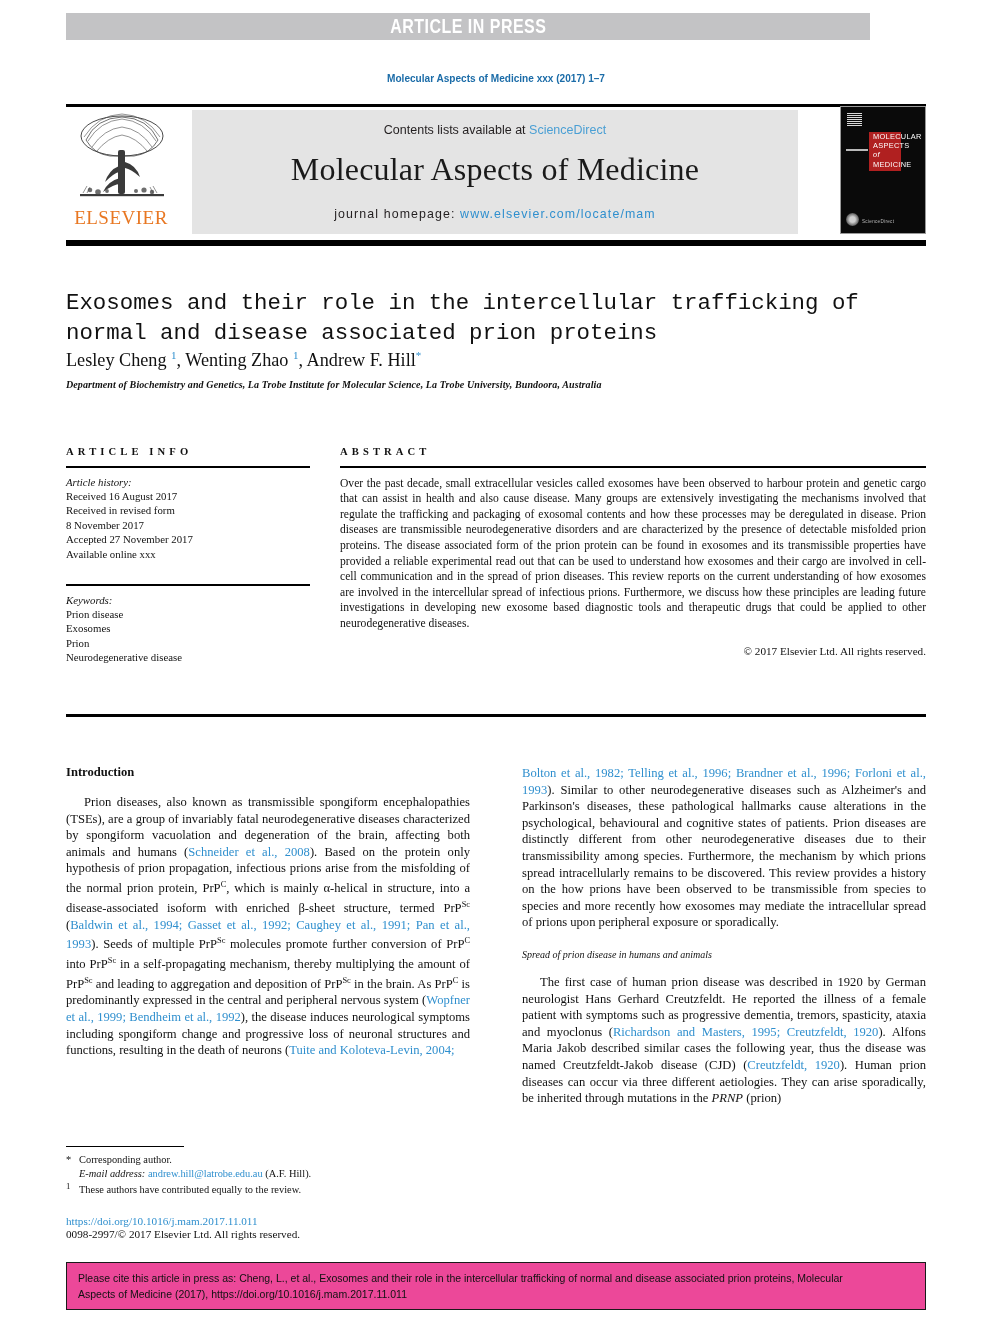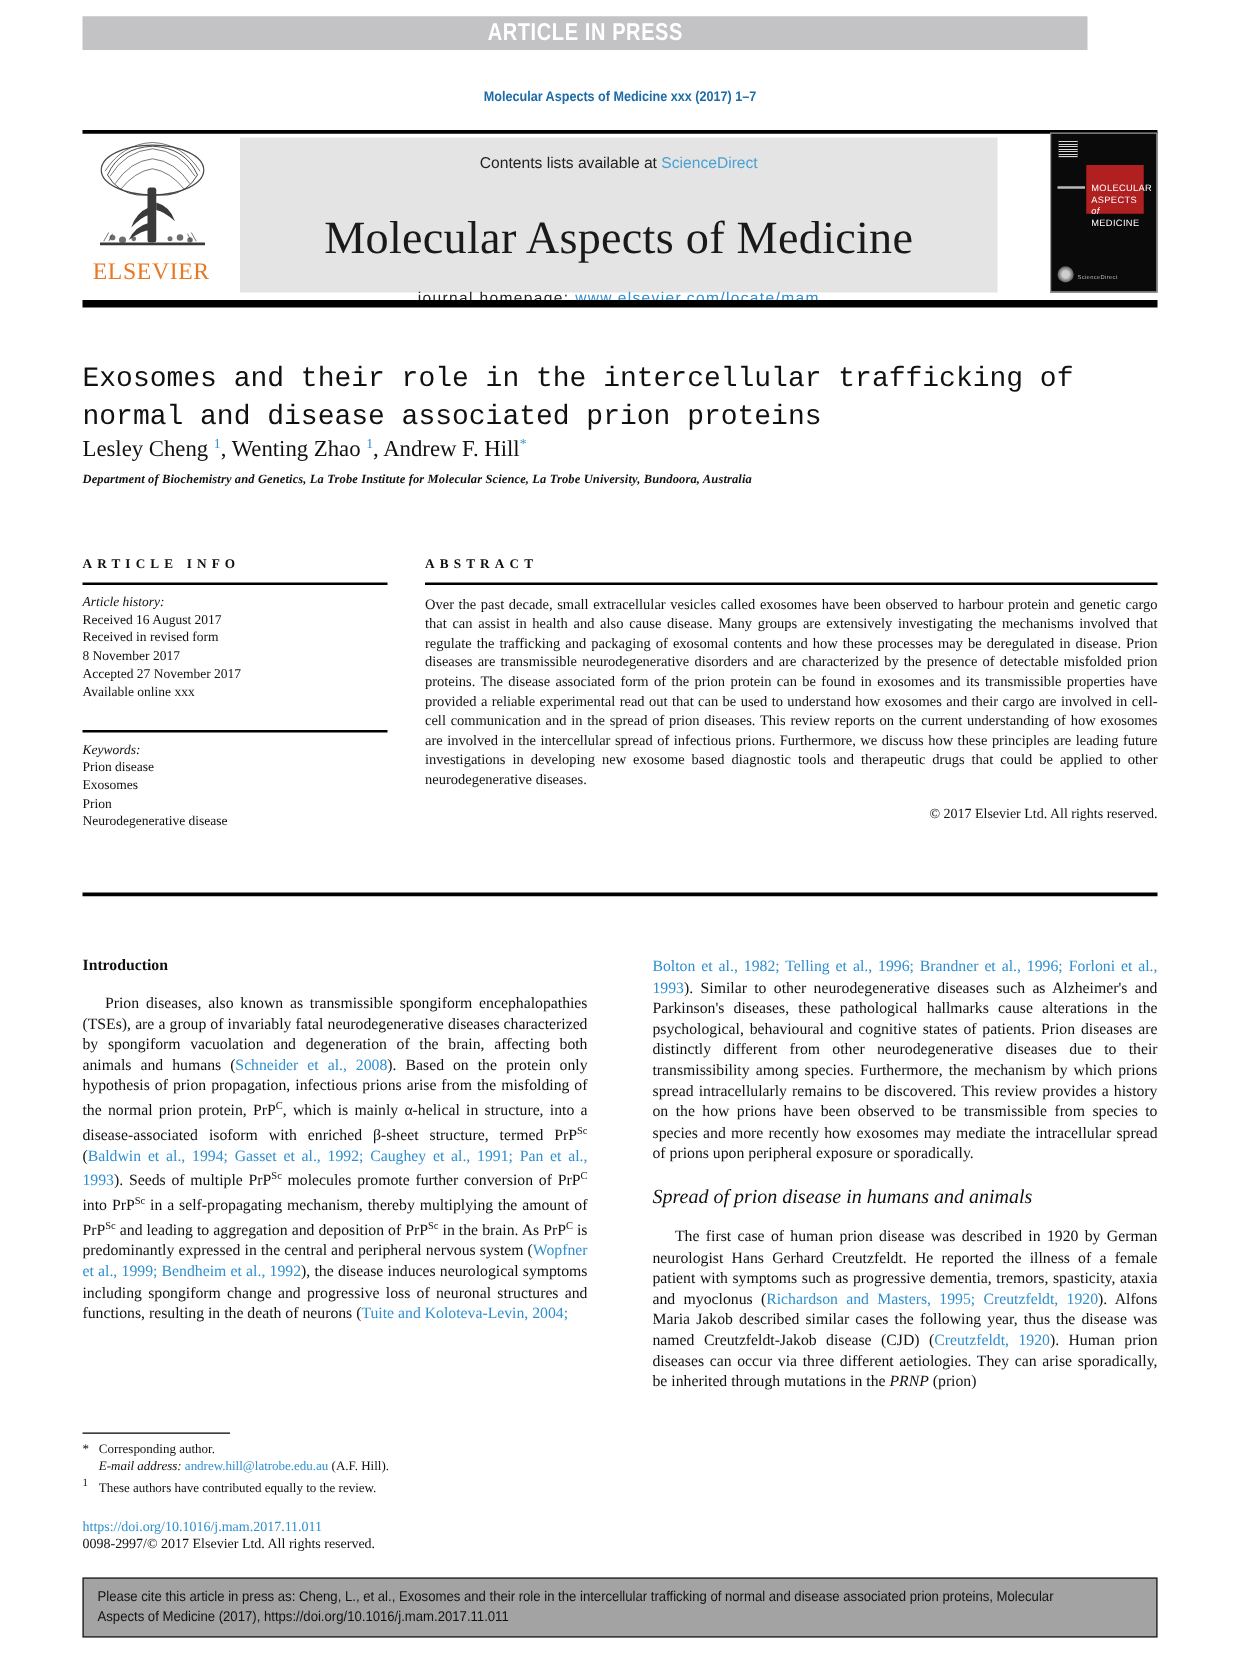--- a/index.html
+++ b/index.html
@@ -80,23 +80,23 @@
     align-items: center; justify-content: flex-start;
   }
   .sd-line {
     margin-top: 13px;
     font-family: "Liberation Sans", sans-serif;
     font-size: 12.5px;
     color: #231f20;
   }
   .sd-link { color: #4a9fd4; }
   .journal-title {
-    margin-top: 32px;
-    font-family: "Liberation Serif", serif;
-    font-size: 37px;
+    margin-top: 14px;
+    font-family: "Liberation Serif", serif;
+    font-size: 32px;
     color: #1a1a1a;
     letter-spacing: 0.2px;
   }
   .homepage-line {
     margin-top: 19px;
     font-family: "Liberation Sans", sans-serif;
     font-size: 12.4px;
     letter-spacing: 1.1px;
     color: #231f20;
   }
@@ -117,28 +117,28 @@
     background:
       repeating-linear-gradient(0deg,#d8d8d8 0 1px,#0a0a0a 1px 2px),
       #777;
   }
   .cover-dash {
     position: absolute; left: 5px; top: 42px;
     width: 22px; height: 2px; background: #b9b9b9;
   }
   .cover-redbox {
     position: absolute; left: 28px; top: 25px;
-    width: 46px; height: 39px;
+    width: 32px; height: 39px;
     background: #b02020;
     color: #fff;
     font-family: "Liberation Sans", sans-serif;
     font-size: 7.4px;
     line-height: 9.2px;
     letter-spacing: 0.3px;
-    padding: 14px 0 0 4px;
+    padding: 0 0 0 4px;
   }
   .cover-bottom-glyph {
     position: absolute; left: 5px; bottom: 7px;
     width: 13px; height: 13px;
     border-radius: 50%;
     background: radial-gradient(#cfcfcf 30%, #5a5a5a 70%);
   }
   .cover-bottom-text {
     position: absolute; left: 21px; bottom: 9px;
     color: #b9b9b9;
@@ -229,21 +229,21 @@
   .h2 {
     font-family: "Liberation Serif", serif;
     font-weight: bold;
     font-size: 12.6px;
     color: #111;
     margin: 0 0 14px 0;
   }
   .h3 {
     font-family: "Liberation Serif", serif;
     font-style: italic;
-    font-size: 16px;
+    font-size: 10px;
     color: #111;
     margin: 18px 0 14px 0;
   }
   p.bt {
     margin: 0;
     font-family: "Liberation Serif", serif;
     font-size: 12.6px;
     line-height: 16.6px;
     text-align: justify;
     text-indent: 18px;
@@ -278,21 +278,21 @@
     font-size: 11.2px;
     color: #111;
     margin-top: 1px;
   }
 
   
   .cite-box {
     position: absolute;
     left: 66px; top: 1262px;
     width: 860px; height: 48px;
-    background: #a3a3a3;
+    background: #ec4899;
     border: 1.6px solid #1a1a1a;
     padding: 7px 11px 0 11px;
   }
   .cite-text {
     font-family: "Liberation Sans", sans-serif;
     font-size: 11.3px;
     line-height: 16px;
     color: #111;
     transform: scaleX(0.93);
     transform-origin: left top;

